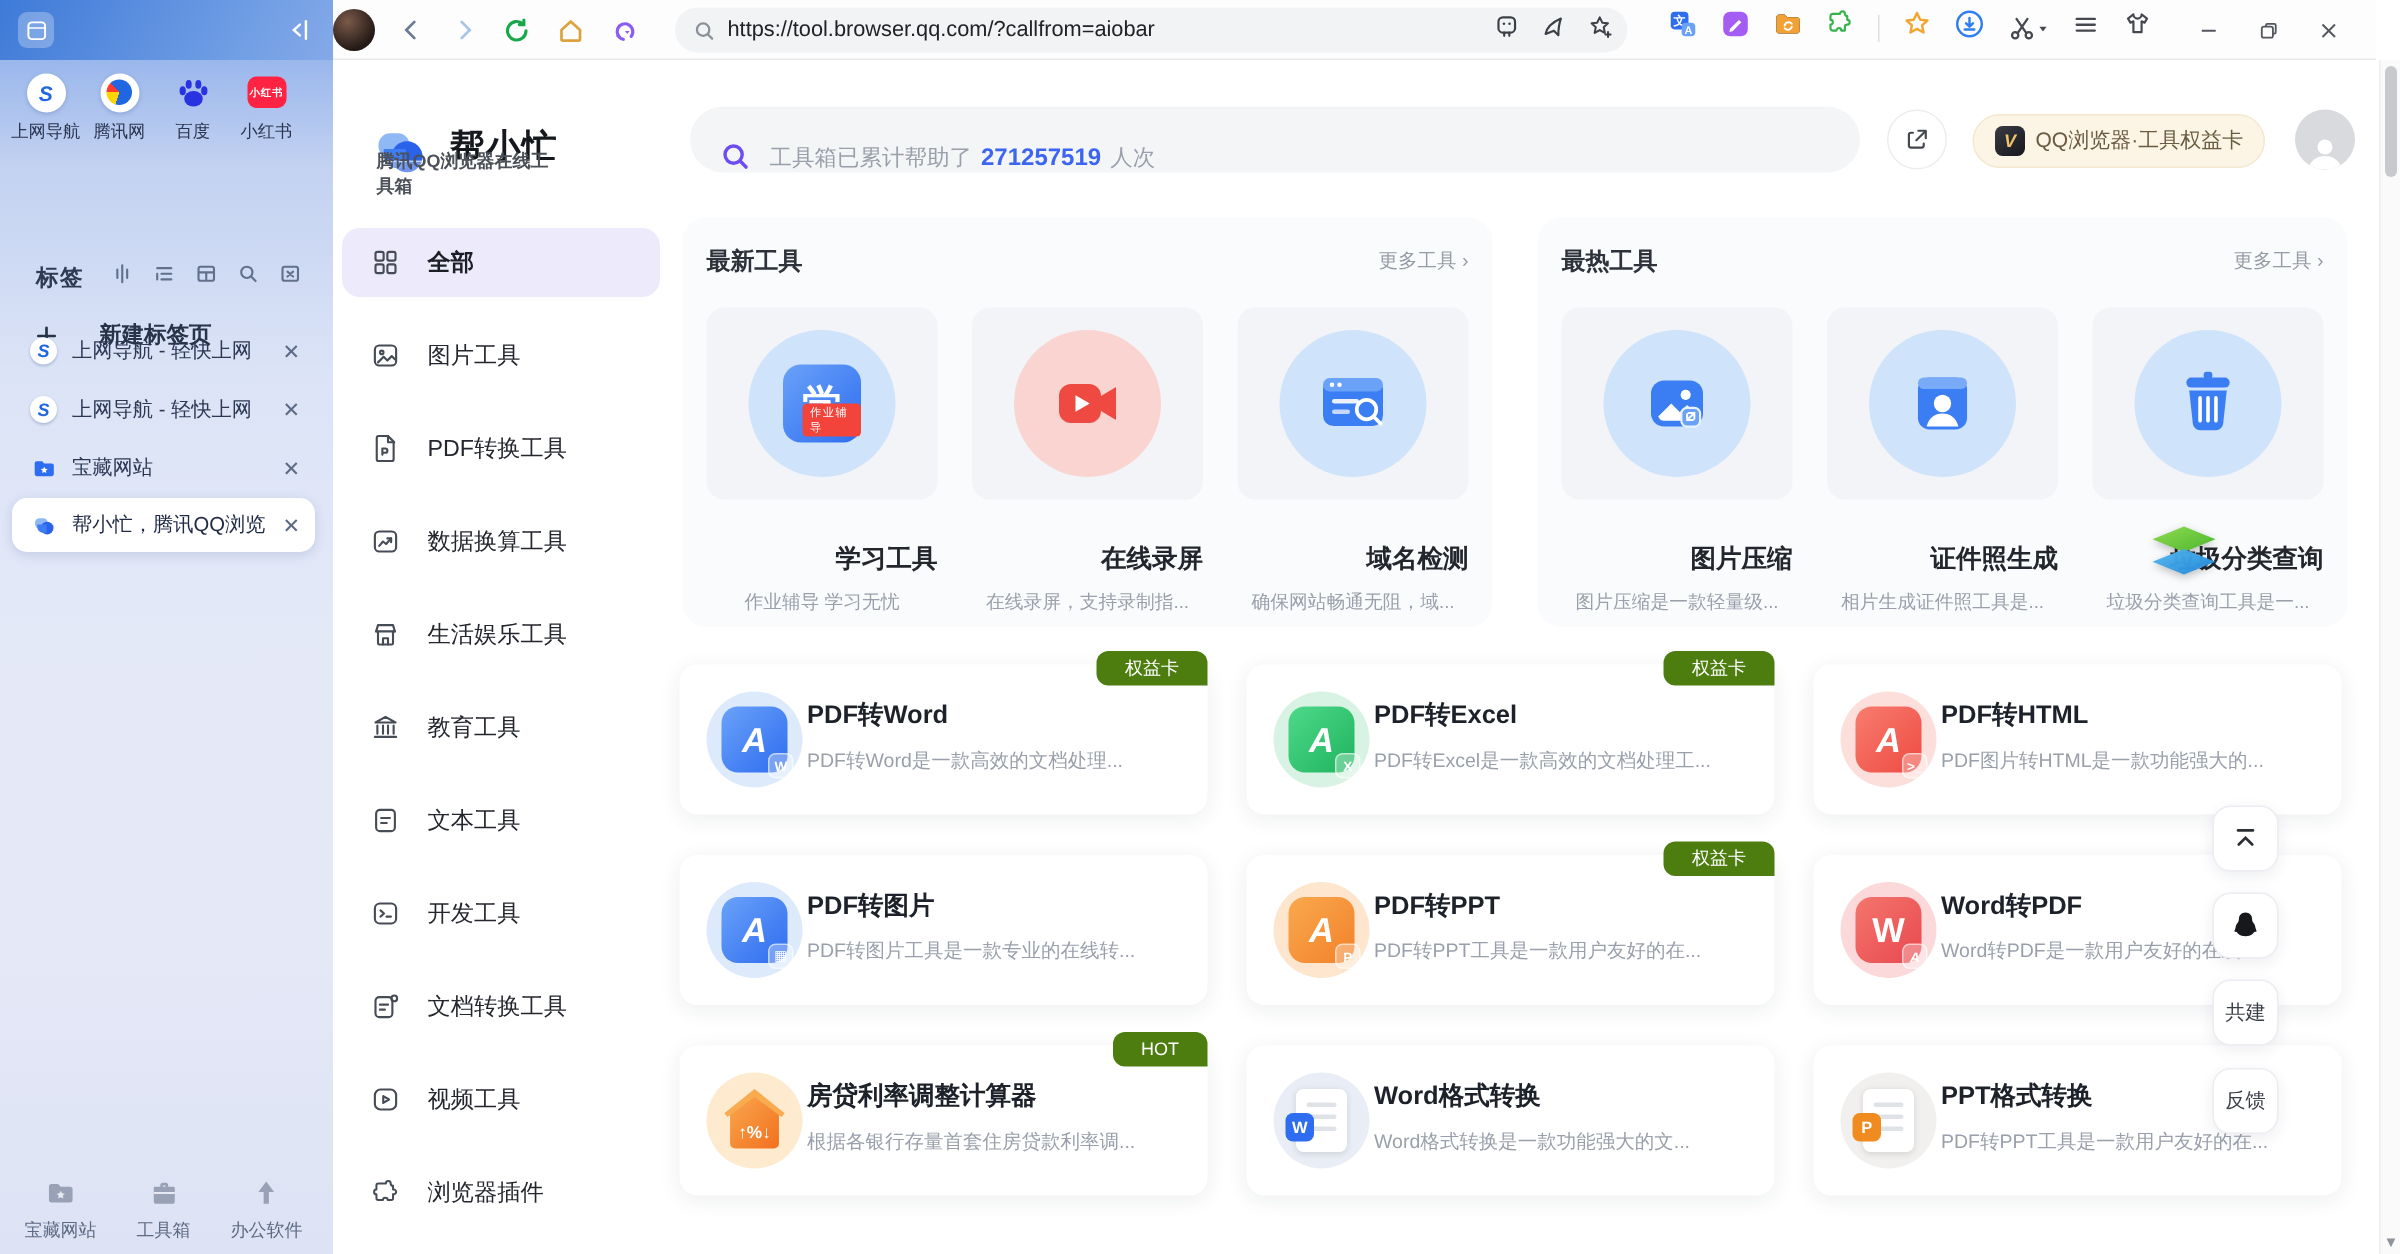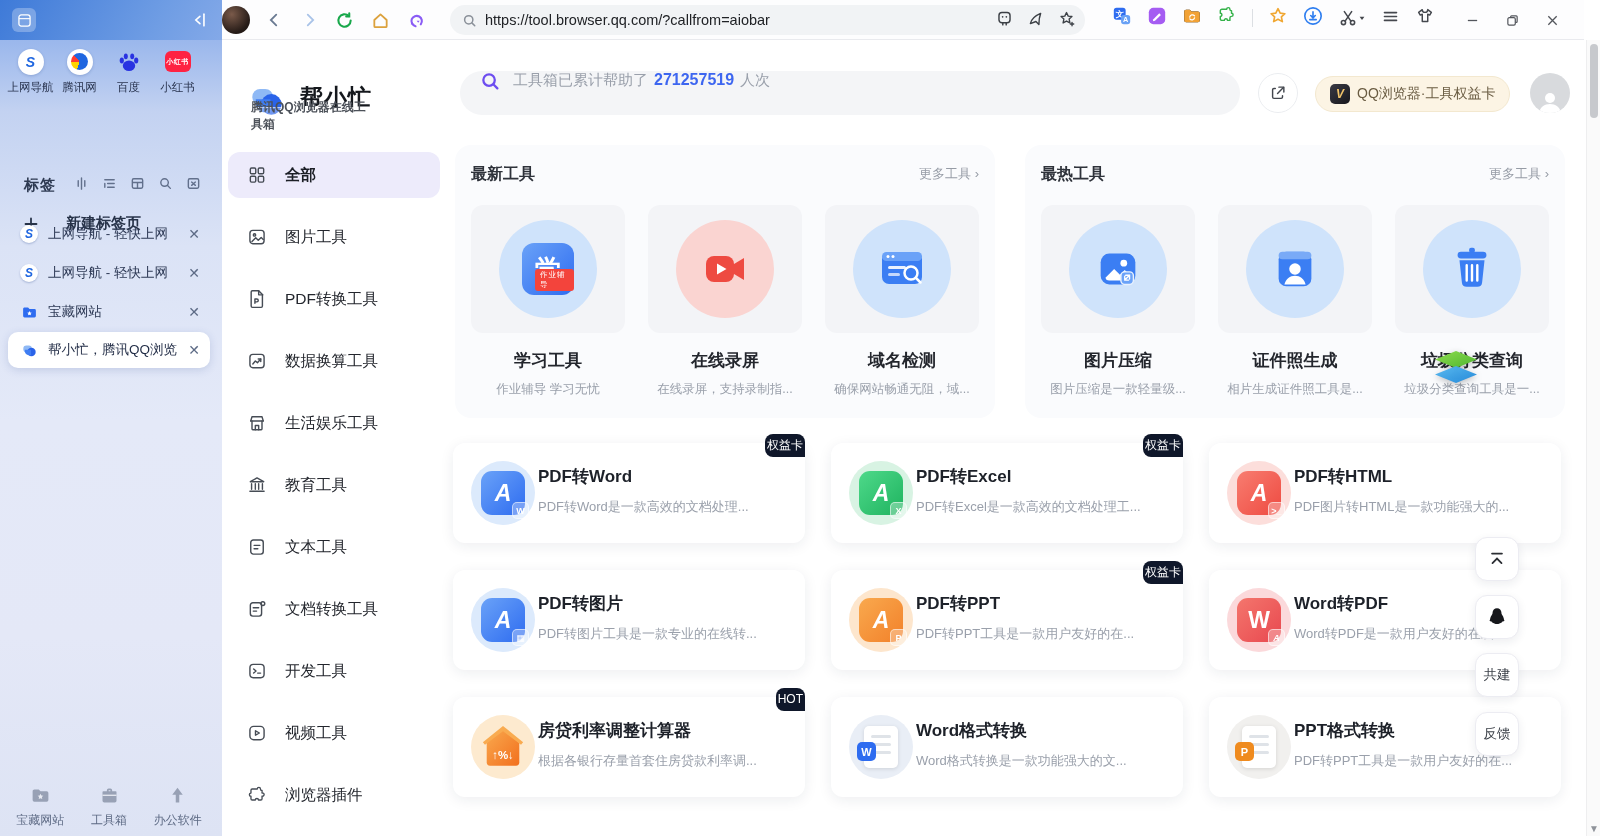--- a/index.html
+++ b/index.html
@@ -42,21 +42,21 @@
   .dock-item{width:69px;display:flex;flex-direction:column;align-items:center;cursor:pointer}
   .dock-item .dl{font-size:12px;color:#5d6a84;margin-top:6px;white-space:nowrap}
   .s-circle{width:18px;height:18px;border-radius:50%;background:#fff;display:flex;align-items:center;justify-content:center;box-shadow:0 1px 2px rgba(40,70,140,.3)}
   .s-letter{color:#1f66e0;font-weight:800;font-style:italic;font-size:12px}
 
   
   .main{position:absolute;left:222px;top:40px;width:1378px;height:796px;background:#fff;border-top-left-radius:14px;z-index:10;overflow:hidden}
   .logo-wrap{position:absolute;left:26px;top:42px;display:flex;align-items:flex-start;gap:14px}
   .logo-txt .app-title{font-size:23px;font-weight:800;color:#15181d;letter-spacing:1px}
   .logo-txt .app-sub{font-size:12px;color:#4c5159;margin-top:6px}
-  .searchbar{position:absolute;left:238px;top:31px;width:780px;height:44px;border-radius:22px;background:#f4f5f7;display:flex;align-items:flex-start;padding:0 20px;cursor:text}
+  .searchbar{position:absolute;left:238px;top:31px;width:780px;height:44px;border-radius:22px;background:#f4f5f7;display:flex;align-items:flex-end;padding:0 20px;cursor:text}
   .searchbar .sp{font-size:15px;color:#9aa0ab;margin-left:12px}
   .searchbar .sc{font-size:16px;font-weight:800;color:#3d66f0;margin:0 6px}
   .share-btn{position:absolute;left:1036px;top:33px;width:40px;height:40px;border-radius:50%;border:1px solid #ebedf0;display:flex;align-items:center;justify-content:center;cursor:pointer;background:#fff}
   .benefit{position:absolute;left:1093px;top:36px;height:36px;border-radius:18px;background:#fcf4e4;border:1px solid #f3e8cf;display:flex;align-items:center;padding:0 14px;gap:7px;cursor:pointer}
   .benefit .v-badge{width:20px;height:20px;border-radius:5px;background:linear-gradient(140deg,#3a3a44,#17171d);display:flex;align-items:center;justify-content:center;color:#f0c36a;font-weight:800;font-size:12px;font-style:italic}
   .benefit .b-label{font-size:14px;color:#6a5c42}
   .avatar2{position:absolute;left:1308px;top:33px;width:40px;height:40px;border-radius:50%;background:#d8dadd;display:flex;align-items:flex-end;justify-content:center;overflow:hidden}
 
   .nav{position:absolute;left:6px;top:112px;width:212px;display:flex;flex-direction:column;gap:16px}
   .nav-item{height:46px;border-radius:12px;display:flex;align-items:center;padding-left:19px;gap:18px;cursor:pointer}
@@ -66,26 +66,26 @@
 
   .panel{position:absolute;top:105px;width:540px;height:273px;background:#fafbfd;border-radius:16px;padding:16px}
   .panel.p1{left:233px}.panel.p2{left:803px}
   .panel-head{display:flex;align-items:center;justify-content:space-between;height:26px}
   .panel-title{font-size:16px;font-weight:700;color:#2e323a}
   .more-link{font-size:13px;color:#969ca6;cursor:pointer}
   .mini-row{display:flex;gap:23px;margin-top:18px}
   .mini{width:154px;cursor:pointer}
   .mini-card{width:154px;height:128px;background:#f3f4f7;border-radius:12px;display:flex;align-items:center;justify-content:center}
   .tint-circle{width:98px;height:98px;border-radius:50%;display:flex;align-items:center;justify-content:center}
-  .mini-title{text-align:center;font-size:17px;font-weight:700;color:#23262d;margin-top:16px;white-space:nowrap}
+  .mini-title{text-align:right;font-size:17px;font-weight:700;color:#23262d;margin-top:28px;white-space:nowrap}
   .mini-desc{text-align:center;font-size:12.5px;color:#9aa0ab;margin-top:9px;white-space:nowrap;overflow:hidden}
 
   .tools-grid{position:absolute;left:231px;top:403px;display:grid;grid-template-columns:352px 352px 352px;column-gap:26px;row-gap:27px}
   .tool-card{position:relative;width:352px;height:100px;background:#fff;border-radius:12px;box-shadow:0 3px 14px rgba(30,40,70,.08);cursor:pointer}
-  .badge{position:absolute;right:0;top:-9px;height:23px;padding:0 2px;background:#0f172a;color:#fff;font-size:12px;line-height:23px;border-radius:8px 8px 0 8px}
+  .badge{position:absolute;right:0;top:-9px;height:23px;padding:0 19px;background:#4d7c0f;color:#fff;font-size:12px;line-height:23px;border-radius:8px 8px 0 8px}
   .tint{position:absolute;left:18px;top:18px;width:64px;height:64px;border-radius:50%;display:flex;align-items:center;justify-content:center}
   .tc-title{position:absolute;left:85px;top:22px;font-size:17px;font-weight:700;color:#1d2129;white-space:nowrap}
   .tc-desc{position:absolute;left:85px;top:55px;width:250px;font-size:13px;color:#9aa0ab;white-space:nowrap;overflow:hidden}
   .t0{background:#dceafc}.t1{background:#d8f3e3}.t2{background:#fcdedb}.t3{background:#dceafc}.t4{background:#fde6cd}
   .t5{background:#fbd9db}.t6{background:#fdeacf}.t7{background:#e9eef6}.t8{background:#f1f0ee}
   .app-ic{width:44px;height:44px;border-radius:11px;position:relative;display:flex;align-items:center;justify-content:center;color:#fff;font-weight:800;font-style:italic;font-size:23px}
   .ic-blue{background:linear-gradient(135deg,#6aa2f8,#2e6cf0)}
   .ic-green{background:linear-gradient(135deg,#4ed98a,#1fb35f)}
   .ic-red{background:linear-gradient(135deg,#f87d70,#ee4a41)}
   .ic-orange{background:linear-gradient(135deg,#f9a94e,#f2812a)}
@@ -477,33 +477,33 @@
       </div>
       <div class="nav-item">
         <svg class="ln" width="20" height="20" viewBox="0 0 24 24">
             <rect x="4.5" y="3.5" width="15" height="17" rx="3"></rect>
             <path d="M8.5 10h7M8.5 14h4.5"></path>
           </svg>
         <span class="nl">文本工具</span>
       </div>
       <div class="nav-item">
         <svg class="ln" width="20" height="20" viewBox="0 0 24 24">
+            <rect x="3.5" y="4" width="17" height="16" rx="4"></rect>
+            <path d="M8 9.5l2.8 2.5L8 14.5"></path>
+            <path d="M12.8 14.5h3.5"></path>
+          </svg>
+        <span class="nl">开发工具</span>
+      </div>
+      <div class="nav-item">
+        <svg class="ln" width="20" height="20" viewBox="0 0 24 24">
             <rect x="4" y="4.5" width="13.5" height="16" rx="3"></rect>
             <path d="M7.5 10.5h6.5M7.5 14.5h4"></path>
             <circle cx="19" cy="5.5" r="2.3"></circle>
           </svg>
         <span class="nl">文档转换工具</span>
-      </div>
-      <div class="nav-item">
-        <svg class="ln" width="20" height="20" viewBox="0 0 24 24">
-            <rect x="3.5" y="4" width="17" height="16" rx="4"></rect>
-            <path d="M8 9.5l2.8 2.5L8 14.5"></path>
-            <path d="M12.8 14.5h3.5"></path>
-          </svg>
-        <span class="nl">开发工具</span>
       </div>
       <div class="nav-item">
         <svg class="ln" width="20" height="20" viewBox="0 0 24 24">
             <rect x="3.5" y="4" width="17" height="16" rx="4.5"></rect>
             <path d="M10.2 9.3l4.6 2.7-4.6 2.7z"></path>
           </svg>
         <span class="nl">视频工具</span>
       </div>
       <div class="nav-item">
         <svg class="ln" width="20" height="20" viewBox="0 0 24 24">

